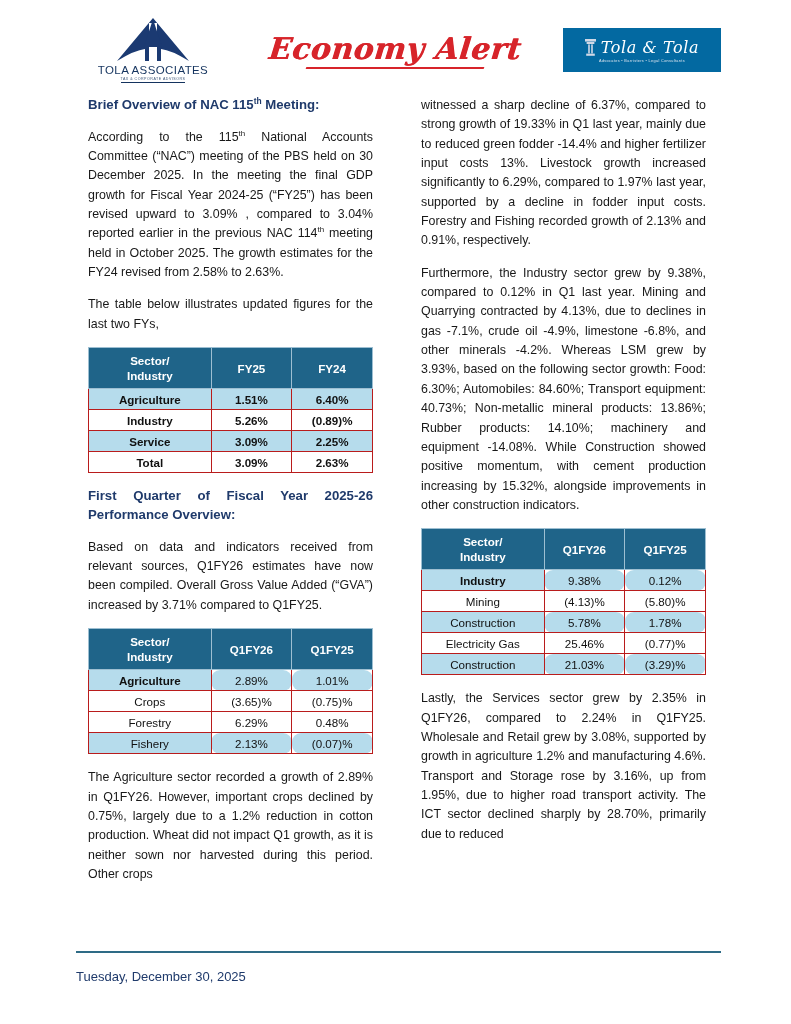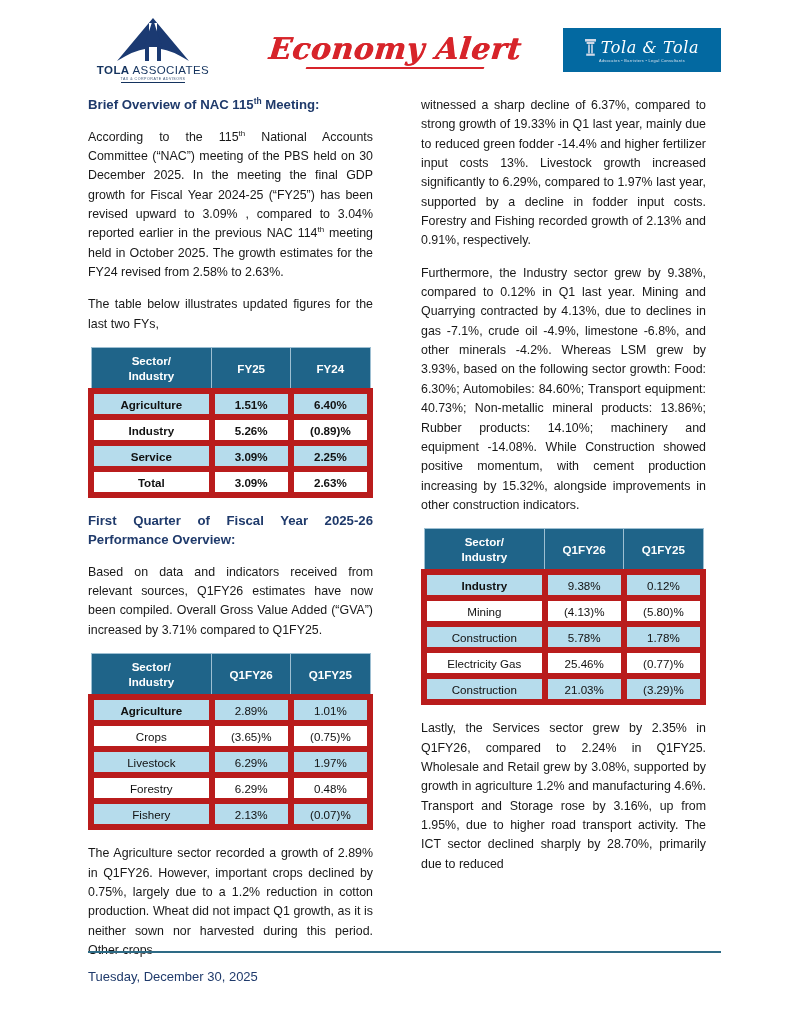--- a/index.html
+++ b/index.html
@@ -43,21 +43,21 @@
     height: 46px;
     position: relative;
   }
   .logo-name {
     font-size: 11.5px;
     letter-spacing: .4px;
     color: #14335e;
     margin-top: 1px;
     white-space: nowrap;
   }
-  .logo-name b { font-weight: 700; }
+  .logo-name b { font-weight: 400; }
   .logo-name span { font-weight: 400; }
   .logo-tag {
     font-size: 3.6px;
     letter-spacing: .5px;
     color: #3b5577;
     margin-top: 1px;
     white-space: nowrap;
     border-bottom: 0.6px solid #14335e;
     padding-bottom: 1px;
   }
@@ -162,37 +162,37 @@
     background: #1f6489;
     color: #ffffff;
     font-weight: 700;
     text-align: center;
     padding: 5px 4px;
     border: 1px solid #9dbfd2;
     line-height: 1.3;
   }
   table.data th.sector-col { width: 40%; }
   table.data td {
-    border: 6px solid #b91c1c;
+    border: 1px solid #b91c1c;
     padding: 3.5px 5px;
     text-align: center;
     color: #111111;
   }
   table.data tr.alt td { background: #b6dcec; }
   table.data tr.plain td { background: #ffffff; }
   td.lbl-left { text-align: left; font-weight: 700; }
   td.lbl-center { text-align: center; font-weight: 400; }
   td.val { font-weight: 700; }
   td.val-reg { font-weight: 400; border-radius: 9px; }
   th.left-al { text-align: left; padding-left: 7px; }
 
   
   .footer {
     position: absolute;
-    left: 88px;
+    left: 76px;
     right: 70px;
     bottom: 40px;
   }
   .footer-rule {
     height: 2px;
     background: #2e6b86;
     margin-bottom: 16px;
   }
   .footer-date {
     font-size: 13px;
@@ -307,25 +307,20 @@
           <tr class="alt">
             <td class="lbl-left">Agriculture</td>
             <td class="val-reg">2.89%</td>
             <td class="val-reg">1.01%</td>
           </tr>
           <tr class="plain">
             <td class="lbl-center">Crops</td>
             <td class="val-reg">(3.65)%</td>
             <td class="val-reg">(0.75)%</td>
           </tr>
-          <tr class="alt">
-            <td class="lbl-center">Livestock</td>
-            <td class="val-reg">6.29%</td>
-            <td class="val-reg">1.97%</td>
-          </tr>
           <tr class="plain">
             <td class="lbl-center">Forestry</td>
             <td class="val-reg">6.29%</td>
             <td class="val-reg">0.48%</td>
           </tr>
           <tr class="alt">
             <td class="lbl-center">Fishery</td>
             <td class="val-reg">2.13%</td>
             <td class="val-reg">(0.07)%</td>
           </tr>

